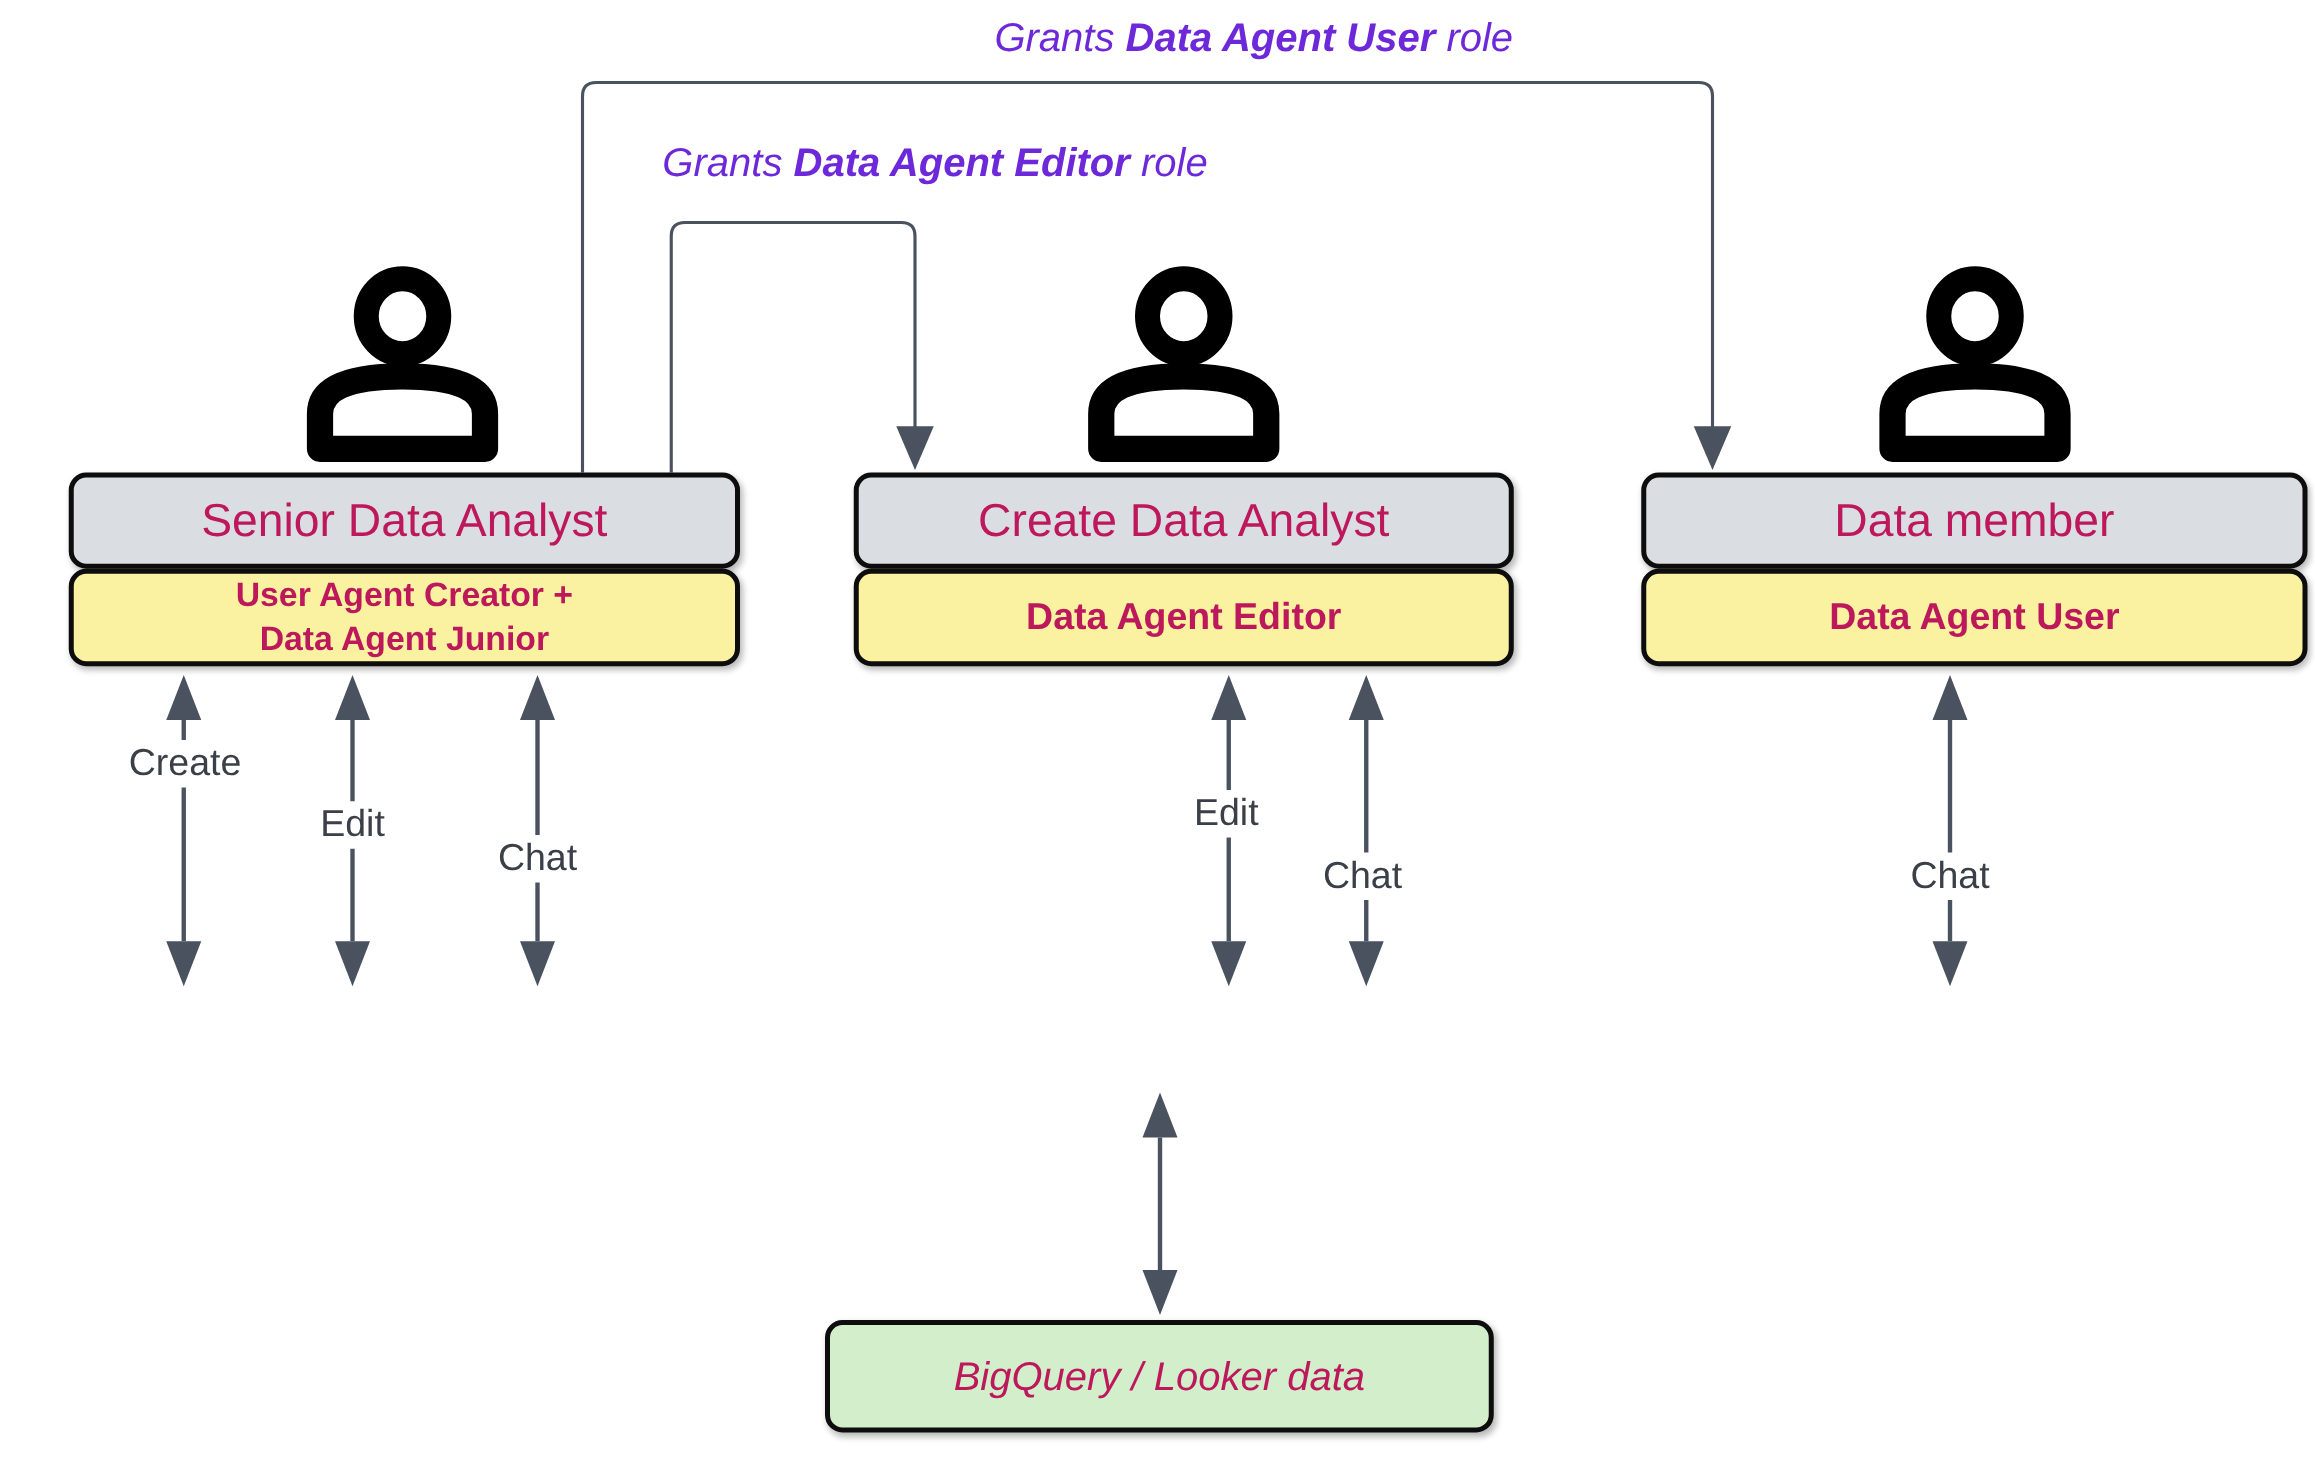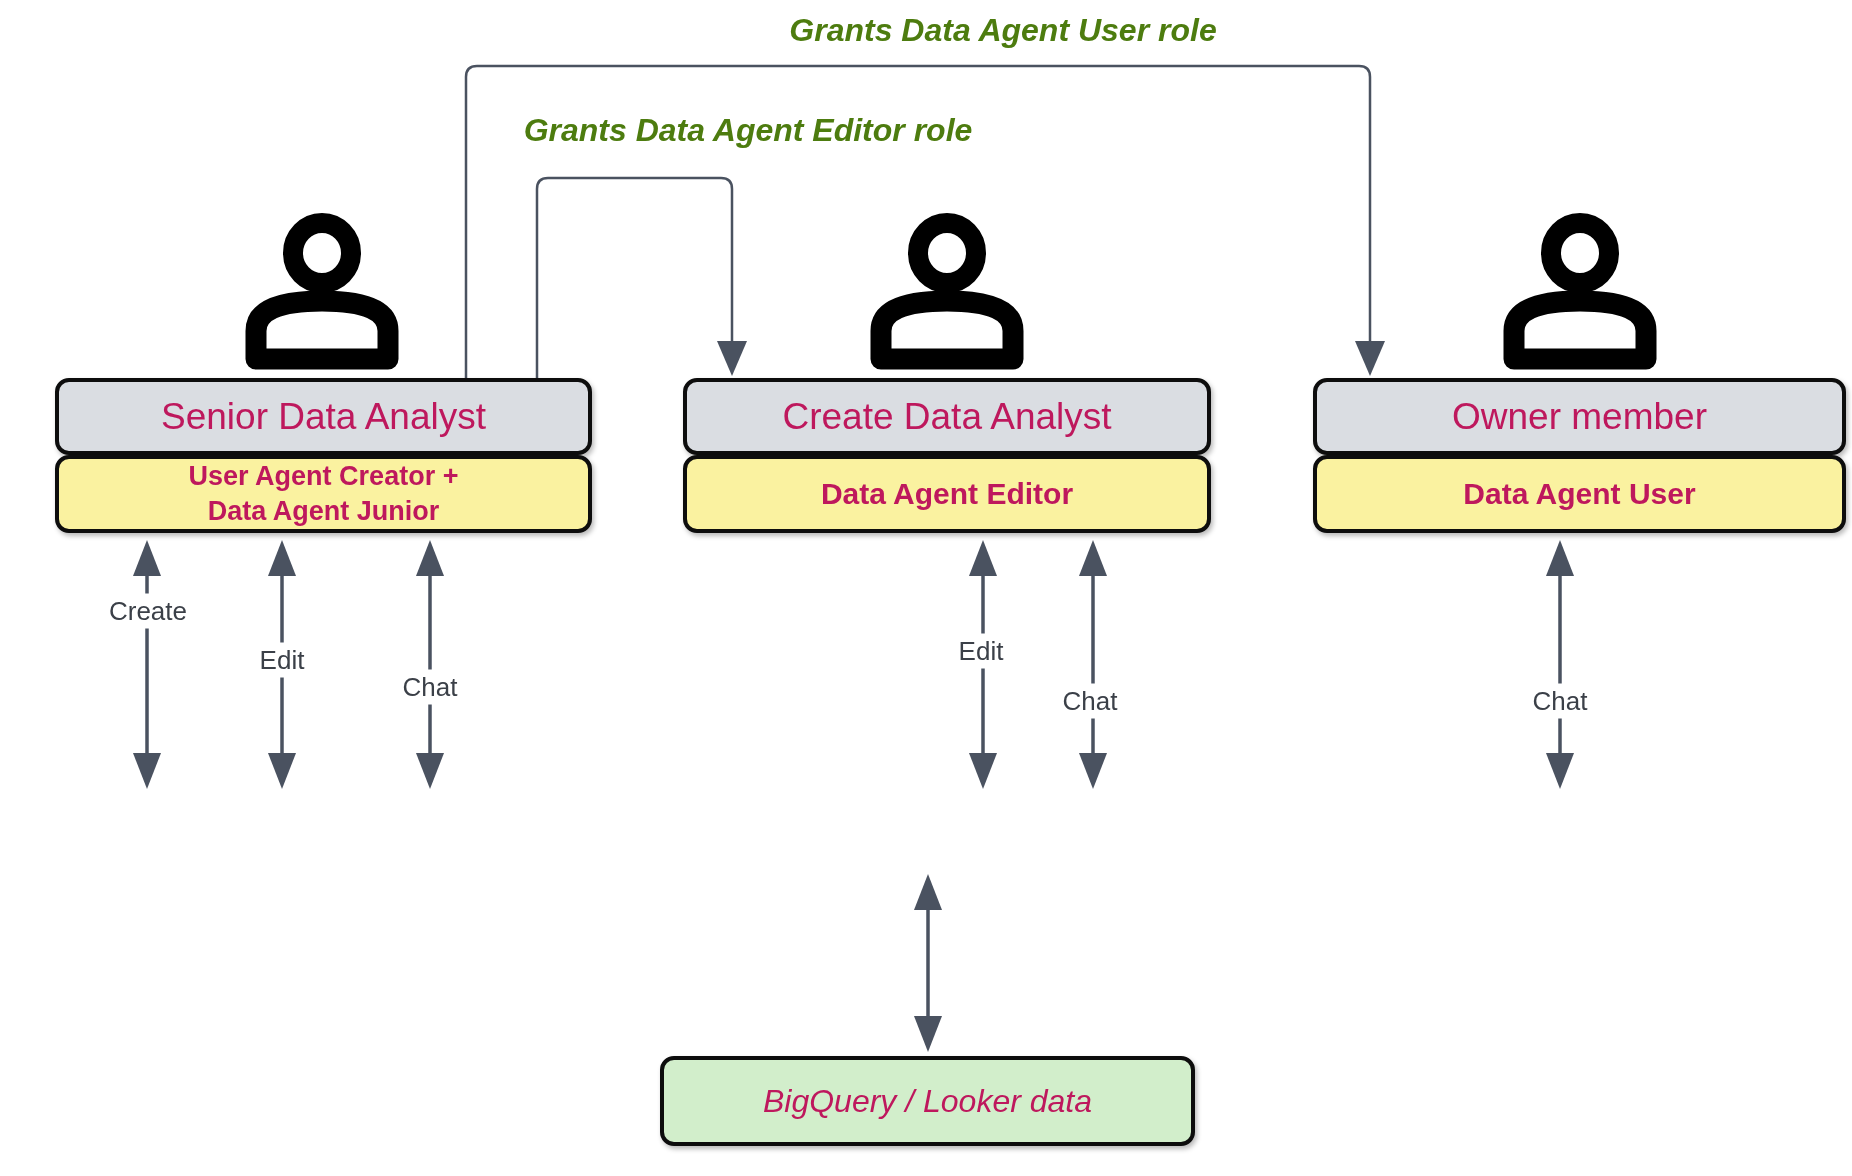--- a/index.html
+++ b/index.html
@@ -35,34 +35,33 @@
   .role-single { font-size: 30px; }
   .role-double { font-size: 27px; line-height: 1.3; }
   .agent-bar { background: #d4e2fb; font-size: 38px; }
   .data-box  { background: #d2eecb; font-size: 32px; font-style: italic; }
 
   .action-label {
     position: absolute;
     transform: translate(-50%, -50%);
     background: #ffffff;
     padding: 2px 8px;
-    font-size: 26px;
+    font-size: 30px;
     color: #3b4048;
     white-space: nowrap;
   }
   .grant-label {
     position: absolute;
     transform: translateX(-50%);
     background: #ffffff;
     padding: 0 6px;
     font-size: 32px;
     font-style: italic;
-    color: #4d7c0f;
+    color: #6d28d9;
     white-space: nowrap;
-    font-weight: bold;
   }
   .grant-label b { font-style: italic; }
 
   .person { position: absolute; }
 </style>
 </head>
 <body>
 
 <div class="canvas">
 
@@ -138,21 +137,21 @@
     <path d="M14 148 L14 120 Q14 90 80 90 Q146 90 146 120 L146 148 Z" fill="#fff" stroke="#000" stroke-width="21" stroke-linejoin="round"></path>
   </svg>
 
   <div class="box gray" style="left:55px; top:378px; width:537px; height:77px">
     <span>Senior Data Analyst</span>
   </div>
   <div class="box gray" style="left:683px; top:378px; width:528px; height:77px">
     <span>Create Data Analyst</span>
   </div>
   <div class="box gray" style="left:1313px; top:378px; width:533px; height:77px">
-    <span>Owner member</span>
+    <span>Data member</span>
   </div>
 
   <div class="box yellow role-double" style="left:55px; top:455px; width:537px; height:78px">
     <div>User Agent Creator +</div>
     <div>Data Agent Junior</div>
   </div>
   <div class="box yellow role-single" style="left:683px; top:455px; width:528px; height:78px">
     <span>Data Agent Editor</span>
   </div>
   <div class="box yellow role-single" style="left:1313px; top:455px; width:533px; height:78px">

